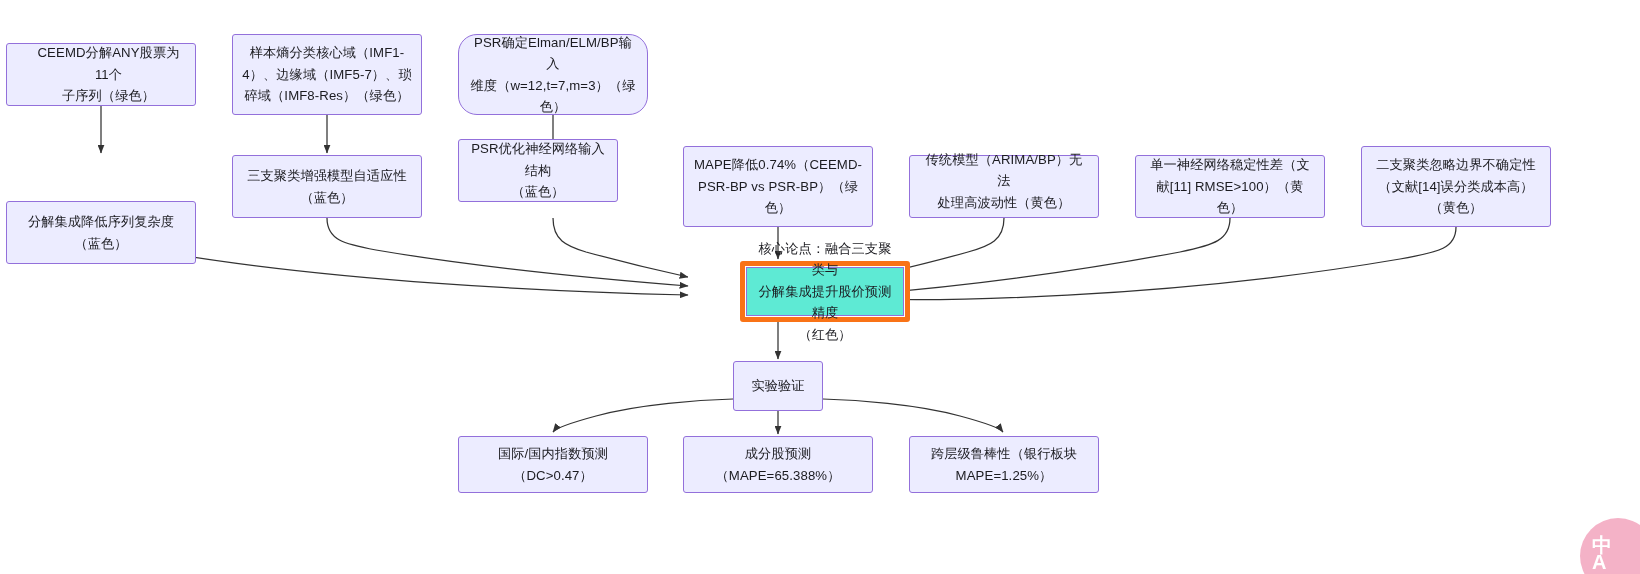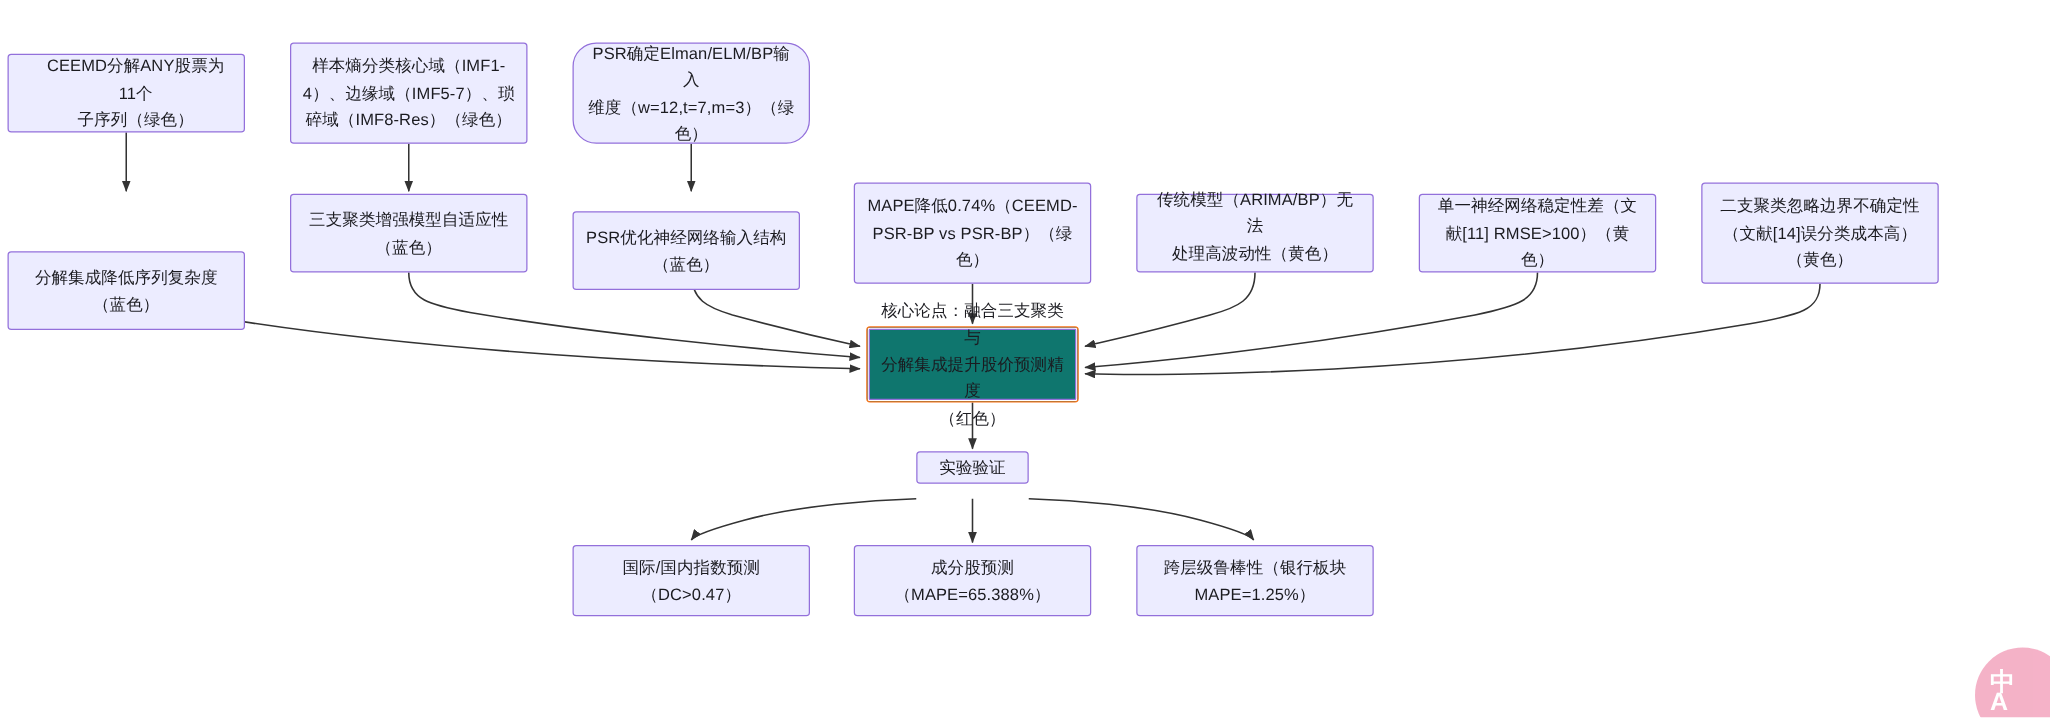--- a/index.html
+++ b/index.html
@@ -37,23 +37,24 @@
     font-size: 13.2px;
     line-height: 1.62;
     padding: 4px 9px;
     letter-spacing: 0.1px;
   }
   .node .txt {
     display: block;
     white-space: pre-line;
   }
   .node.core {
-    border: 1px solid #f97316;
+    border: 5px solid #f97316;
     box-shadow: inset 0 0 0 1px #ffffff, inset 0 0 0 2px #9370DB;
-    background: #0f766e;
+    background: #5eead4;
+    margin-left: 47px;
   }
   #watermark {
     position: absolute;
     right: -16px;
     bottom: -20px;
     width: 76px;
     height: 76px;
     border-radius: 50%;
     background: #F3A5BE;
     opacity: 0.85;
@@ -135,21 +136,21 @@
   <div class="node" style="left:6px; top:155px; width:190px; height:63px;margin-top:46px;">
     <span class="txt">分解集成降低序列复杂度
 （蓝色）</span>
   </div>
 
   <div class="node" style="left:232px; top:155px; width:190px; height:63px;">
     <span class="txt">三支聚类增强模型自适应性
 （蓝色）</span>
   </div>
 
-  <div class="node" style="left:458px; top:169px; width:182px; height:63px;">
+  <div class="node" style="left:458px; top:139px; width:160px; height:63px;">
     <span class="txt">PSR优化神经网络输入结构
 （蓝色）</span>
   </div>
 
   <div class="node" style="left:683px; top:146px; width:190px; height:81px;">
     <span class="txt">MAPE降低0.74%（CEEMD-
 PSR-BP vs PSR-BP）（绿
 色）</span>
   </div>
 
@@ -168,21 +169,21 @@
 （文献[14]误分类成本高）
 （黄色）</span>
   </div>
 
   <div class="node core" style="left:693px; top:261px; width:170px; height:61px;">
     <span class="txt">核心论点：融合三支聚类与
 分解集成提升股价预测精度
 （红色）</span>
   </div>
 
-  <div class="node" style="left:733px; top:361px; width:90px; height:26px;">
+  <div class="node" style="left:733px; top:361px; width:90px; height:50px;">
     <span class="txt">实验验证</span>
   </div>
 
   <div class="node" style="left:458px; top:436px; width:190px; height:57px;">
     <span class="txt">国际/国内指数预测
 （DC&gt;0.47）</span>
   </div>
 
   <div class="node" style="left:683px; top:436px; width:190px; height:57px;">
     <span class="txt">成分股预测

